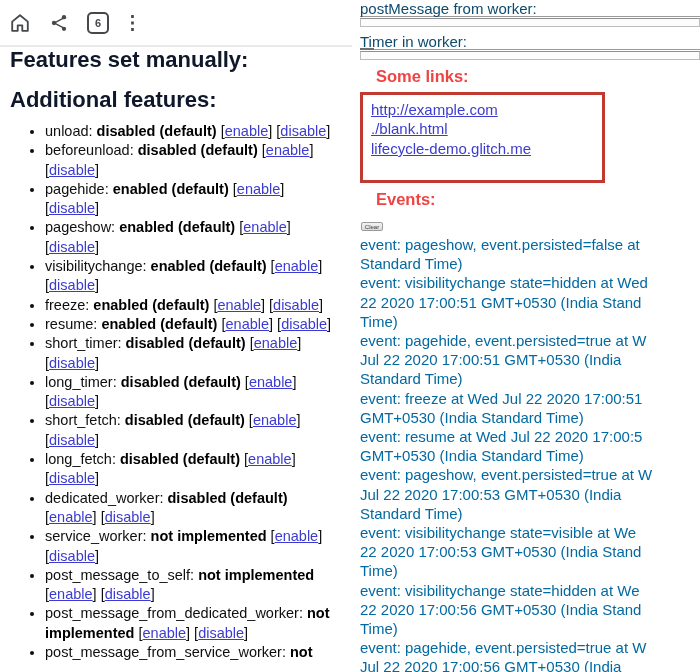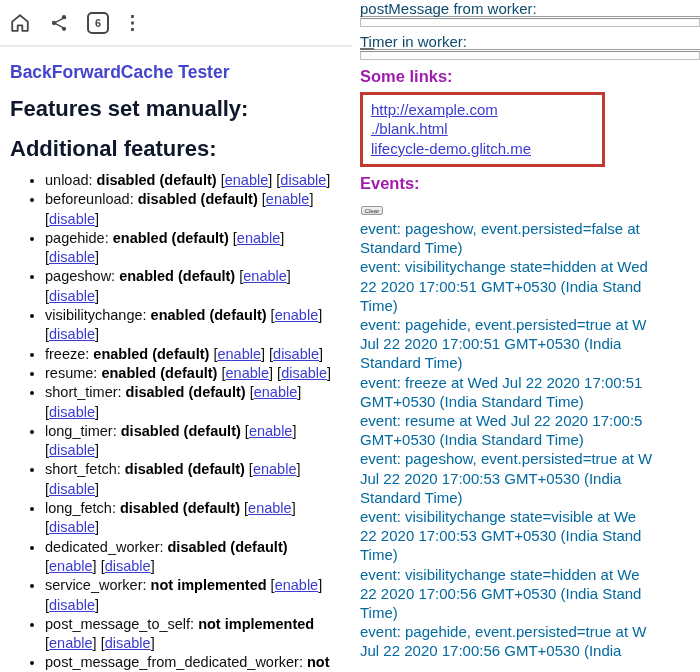--- a/index.html
+++ b/index.html
@@ -25,22 +25,22 @@
   .h2.tight{margin-bottom:9px}
   .features-list{margin:8px;padding:0 0 0 27px;font-size:14.5px;line-height:19.3px;color:#0e0e0e}
   .features-list li{margin:0;padding:0}
   a,.lnk{color:var(--link,#3b3bd0);text-decoration:underline;cursor:pointer}
   .features-list b{color:#000}
   
   .right-pane{position:absolute;left:360px;top:0;width:340px;height:672px;background:#fff;overflow:hidden}
   .w-label{font-size:15px;line-height:15px;padding-top:1px;color:#0c4a6e;border-bottom:1px solid #9a9a9a}
   .w-box{height:7px;border:1px solid #bcbcbc;border-top:1px solid #8f8f8f;background:#fcfcfc;margin:1px 0 6px}
   .hr-fragment{position:absolute;left:0;top:48px;width:14px;height:2px;background:#6f6f6f}
-  .h2-right{font-size:16.5px;font-weight:bold;color:#a21caf;margin:7px 0 6px}
-  .links-box{width:245px;box-sizing:border-box;border:3px solid var(--annotation,#c03a32);padding:5px 8px 6px;margin:2px 0 0}
+  .h2-right{font-size:16.5px;font-weight:bold;color:#ef4444;margin:7px 16px 6px}
+  .links-box{width:245px;box-sizing:border-box;border:3px solid var(--annotation,#c03a32);padding:5px 8px 22px;margin:2px 0 0}
   .links-box .lnk{display:block;font-size:15px;line-height:19.3px;white-space:nowrap;overflow:hidden}
   .clear-btn{display:inline-block;min-width:22px;height:9px;margin:1px 0 3px 1px;padding:0 2px;background:linear-gradient(#f2f2f2,#dcdcdc);border:1px solid #9a9a9a;border-radius:2px;font-size:6px;line-height:8px;color:#3a3a3a;text-align:center;font-family:"Liberation Sans",sans-serif}
   .events-log{margin-top:1px}
   .ev-line{font-size:15px;line-height:19.2px;white-space:nowrap;overflow:hidden;color:#0369a1}
   svg{display:block}
 </style>
 </head>
 <body>
 
 <div class="left-pane">
@@ -59,21 +59,20 @@
         <path d="M7.6 11.6 L17.8 17 L17 18.5 L6.8 13.1 Z"></path>
       </svg>
     </div>
     <div class="tab-switcher">
       <span>6</span>
     </div>
     <div class="menu-icon">⋮</div>
   </div>
 
   <div class="page-content">
-    <div class="page-title">BackForwardCache Tester</div>
     <div class="h2">Features set manually:</div>
     <div class="h2 tight">Additional features:</div>
     <ul class="features-list" id="features-list">
         <li>unload: <b>disabled (default)</b> [<a class="lnk">enable</a>] [<a class="lnk">disable</a>]</li>
         <li>beforeunload: <b>disabled (default)</b> [<a class="lnk">enable</a>] [<a class="lnk">disable</a>]</li>
         <li>pagehide: <b>enabled (default)</b> [<a class="lnk">enable</a>] [<a class="lnk">disable</a>]</li>
         <li>pageshow: <b>enabled (default)</b> [<a class="lnk">enable</a>] [<a class="lnk">disable</a>]</li>
         <li>visibilitychange: <b>enabled (default)</b> [<a class="lnk">enable</a>] [<a class="lnk">disable</a>]</li>
         <li>freeze: <b>enabled (default)</b> [<a class="lnk">enable</a>] [<a class="lnk">disable</a>]</li>
         <li>resume: <b>enabled (default)</b> [<a class="lnk">enable</a>] [<a class="lnk">disable</a>]</li>

